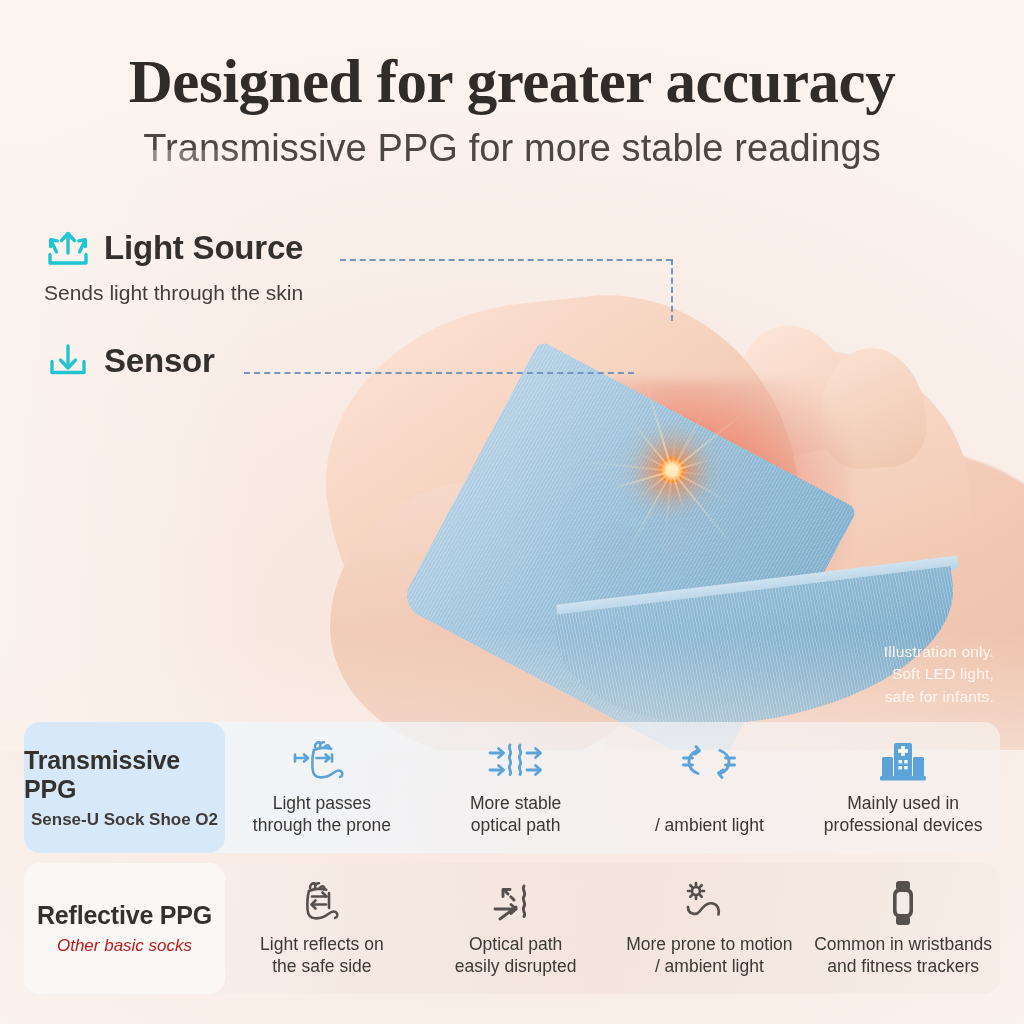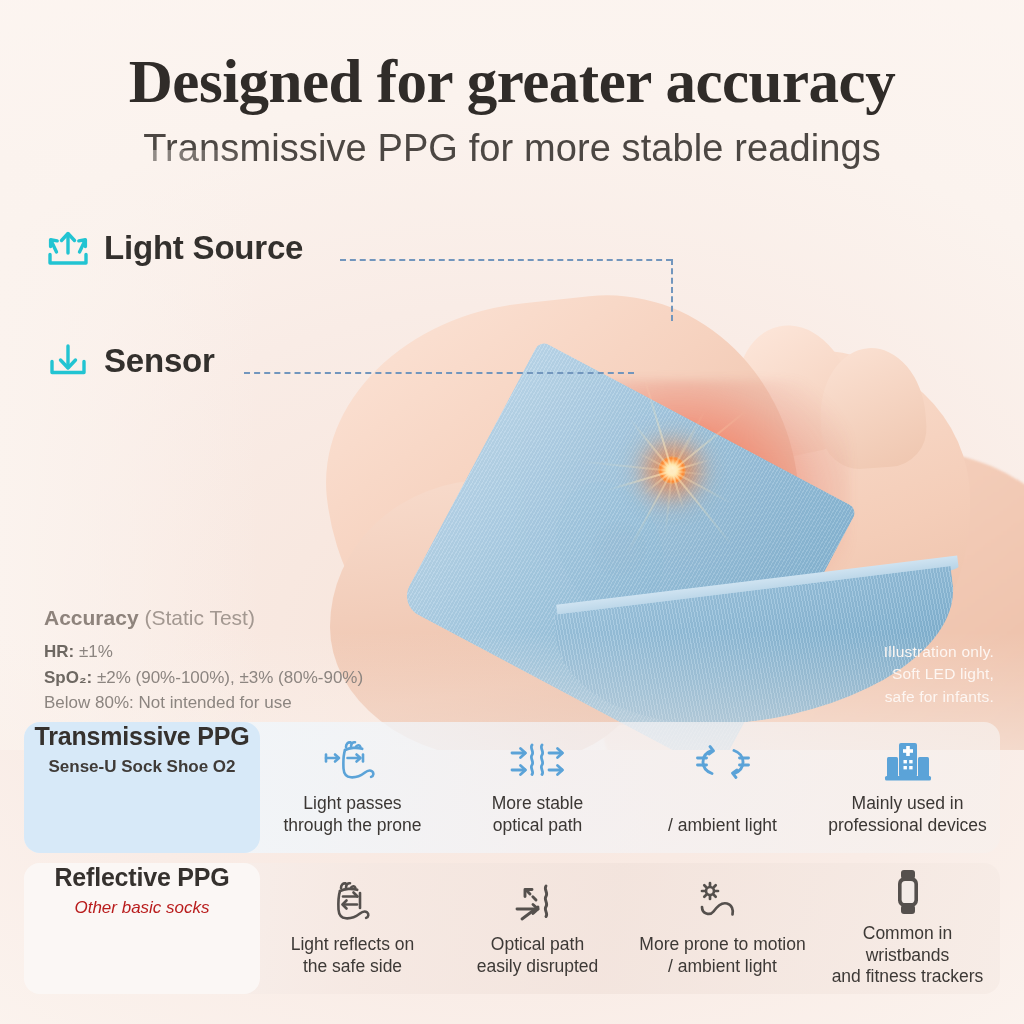--- a/index.html
+++ b/index.html
@@ -97,22 +97,22 @@
   .accLine b{color:#6e6862;}
 
   .disc{position:absolute;right:30px;top:641px;text-align:right;
     font-size:15.5px;line-height:1.45;color:#fdf6f2;letter-spacing:.2px;}
 
   
   .cmp{position:absolute;left:24px;top:722px;width:976px;}
   .row{display:flex;align-items:stretch;border-radius:16px;height:131px;margin-bottom:10px;}
   .row1{background:linear-gradient(100deg,rgba(240,247,252,.93) 0%,rgba(240,246,251,.80) 30%,rgba(243,243,246,.72) 55%,rgba(247,240,236,.74) 100%);}
   .row2{background:linear-gradient(100deg,rgba(250,245,243,.93) 0%,rgba(245,232,226,.80) 35%,rgba(241,226,219,.74) 60%,rgba(246,235,229,.80) 100%);}
-  .lbl{width:236px;flex:none;border-radius:16px;display:flex;flex-direction:column;
-    align-items:center;}
+  .lbl{width:201px;flex:none;border-radius:16px;display:flex;flex-direction:column;
+    align-items:center;justify-content:center;}
   .lbl1{background:#d7e9f8;}
   .lbl2{background:#fbf7f5;}
   .lbl .big{font-size:25px;font-weight:bold;color:#35312e;letter-spacing:-.2px;}
   .lbl .sm{font-size:17px;color:#3f3b38;margin-top:6px;}
   .lbl2 .sm{font-weight:normal;color:#b91c1c;font-style:italic;}
   .lbl1 .sm{font-weight:bold;}
   .cells{flex:1;display:flex;}
   .cell{flex:1;display:flex;flex-direction:column;align-items:center;justify-content:center;padding:0 4px;}
   .cell .cicn{height:46px;display:flex;align-items:center;justify-content:center;margin-bottom:8px;}
   .cell .ctxt{font-size:17.5px;line-height:1.24;text-align:center;color:#3b3734;}
@@ -174,50 +174,36 @@
             <path d="M17.5 12.5 24 5.5l6.5 7"></path>
           <path d="M12.5 24 7 12.5"></path>
             <path d="M6.6 18.6 6.6 11.8l6.6 1.1"></path>
           <path d="M35.5 24 41 12.5"></path>
             <path d="M41.4 18.6 41.4 11.8l-6.6 1.1"></path>
           <path d="M6 26.5v8.5h36v-8.5"></path>
         </svg>
       </span>
       <span class="ttl">Light Source</span>
     </div>
+    <div class="coDesc">Sends light through the skin</div>
   </div>
 
   <div class="callout" style="top:341px;">
     <div class="coHead">
       <span class="icn">
         <svg viewBox="0 0 48 42" width="48" height="42" fill="none" stroke="#22c4d2" stroke-width="3.4" stroke-linecap="round" stroke-linejoin="round">
           <path d="M24 5v21"></path>
             <path d="M16.5 19 24 27l7.5-8"></path>
           <path d="M8 20.5v11h32v-11"></path>
         </svg>
       </span>
       <span class="ttl">Sensor</span>
     </div>
   </div>
 
-  <div class="acc">
-    <div class="accTitle">
-      <b>Accuracy</b>
-      <span>(Static Test)</span>
-    </div>
-    <div class="accLine" style="margin-top:9px;">
-      <b>HR:</b>
-      <span>±1%</span>
-    </div>
-    <div class="accLine">
-      <b>SpO₂:</b>
-      <span>±2% (90%-100%), ±3% (80%-90%)</span>
-    </div>
-    <div class="accLine">Below 80%: Not intended for use</div>
-  </div>
 
   <div class="disc">
     <span>Illustration only.</span><br>
     <span>Soft LED light,</span><br>
     <span>safe for infants.</span>
   </div>
 
   <div class="cmp">
 
     <div class="row row1">

